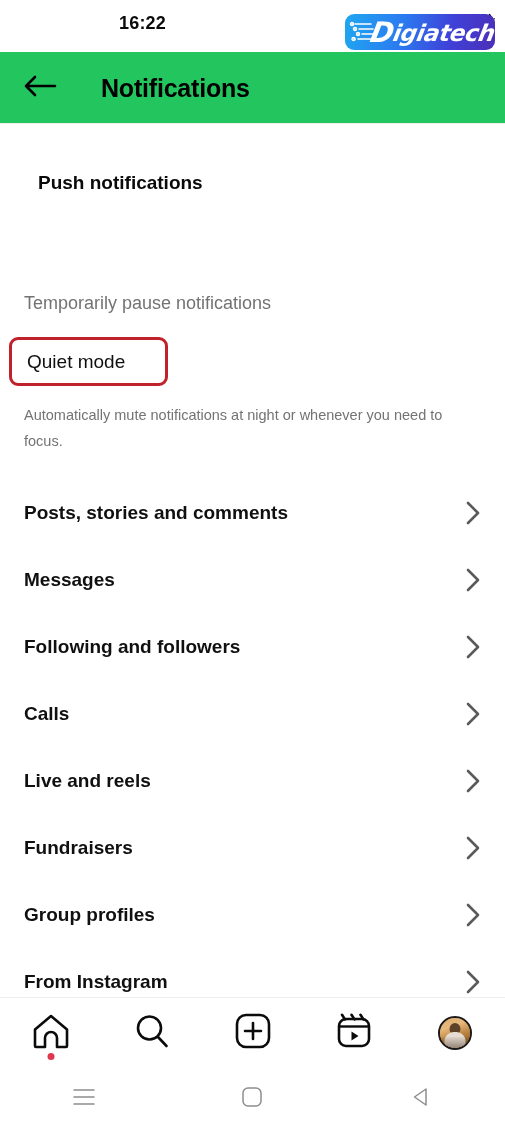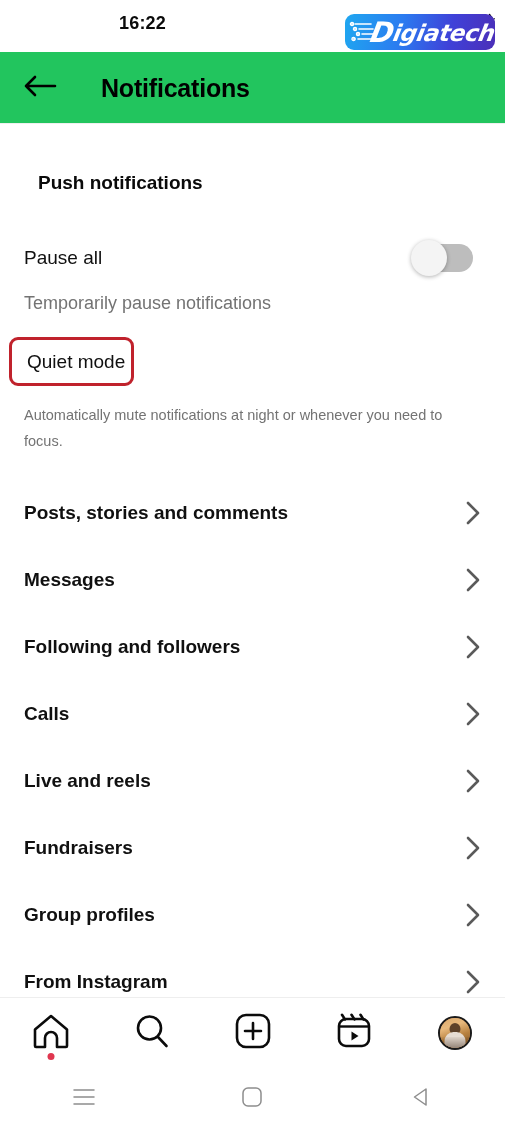--- a/index.html
+++ b/index.html
@@ -190,21 +190,21 @@
     top: 169px;
     font-size: 18px;
     color: #737373;
   }
 
   
   .quiet-box {
     position: absolute;
     left: 9px;
     top: 213px;
-    width: 125px;
+    width: 159px;
     height: 49px;
     border: 3px solid #c0222c;
     border-radius: 9px;
     background: transparent;
     cursor: pointer;
   }
   .quiet-label {
     position: absolute;
     left: 15px;
     top: 50%;
@@ -414,26 +414,20 @@
       </span>
     </div>
     <div class="page-title">Notifications</div>
   </div>
   <div class="header-divider"></div>
 
   <div class="content">
 
     <div class="section-title">Push notifications</div>
 
-    <div class="pause-row">
-      <div class="pause-label">Pause all</div>
-      <div class="toggle">
-        <div class="toggle-knob"></div>
-      </div>
-    </div>
     <div class="pause-sub">Temporarily pause notifications</div>
 
     <div class="quiet-box">
       <div class="quiet-label">Quiet mode</div>
     </div>
     <div class="quiet-sub">Automatically mute notifications at night or whenever you need to focus.</div>
 
     <div class="nav-list">
 
       <div class="nav-item">

